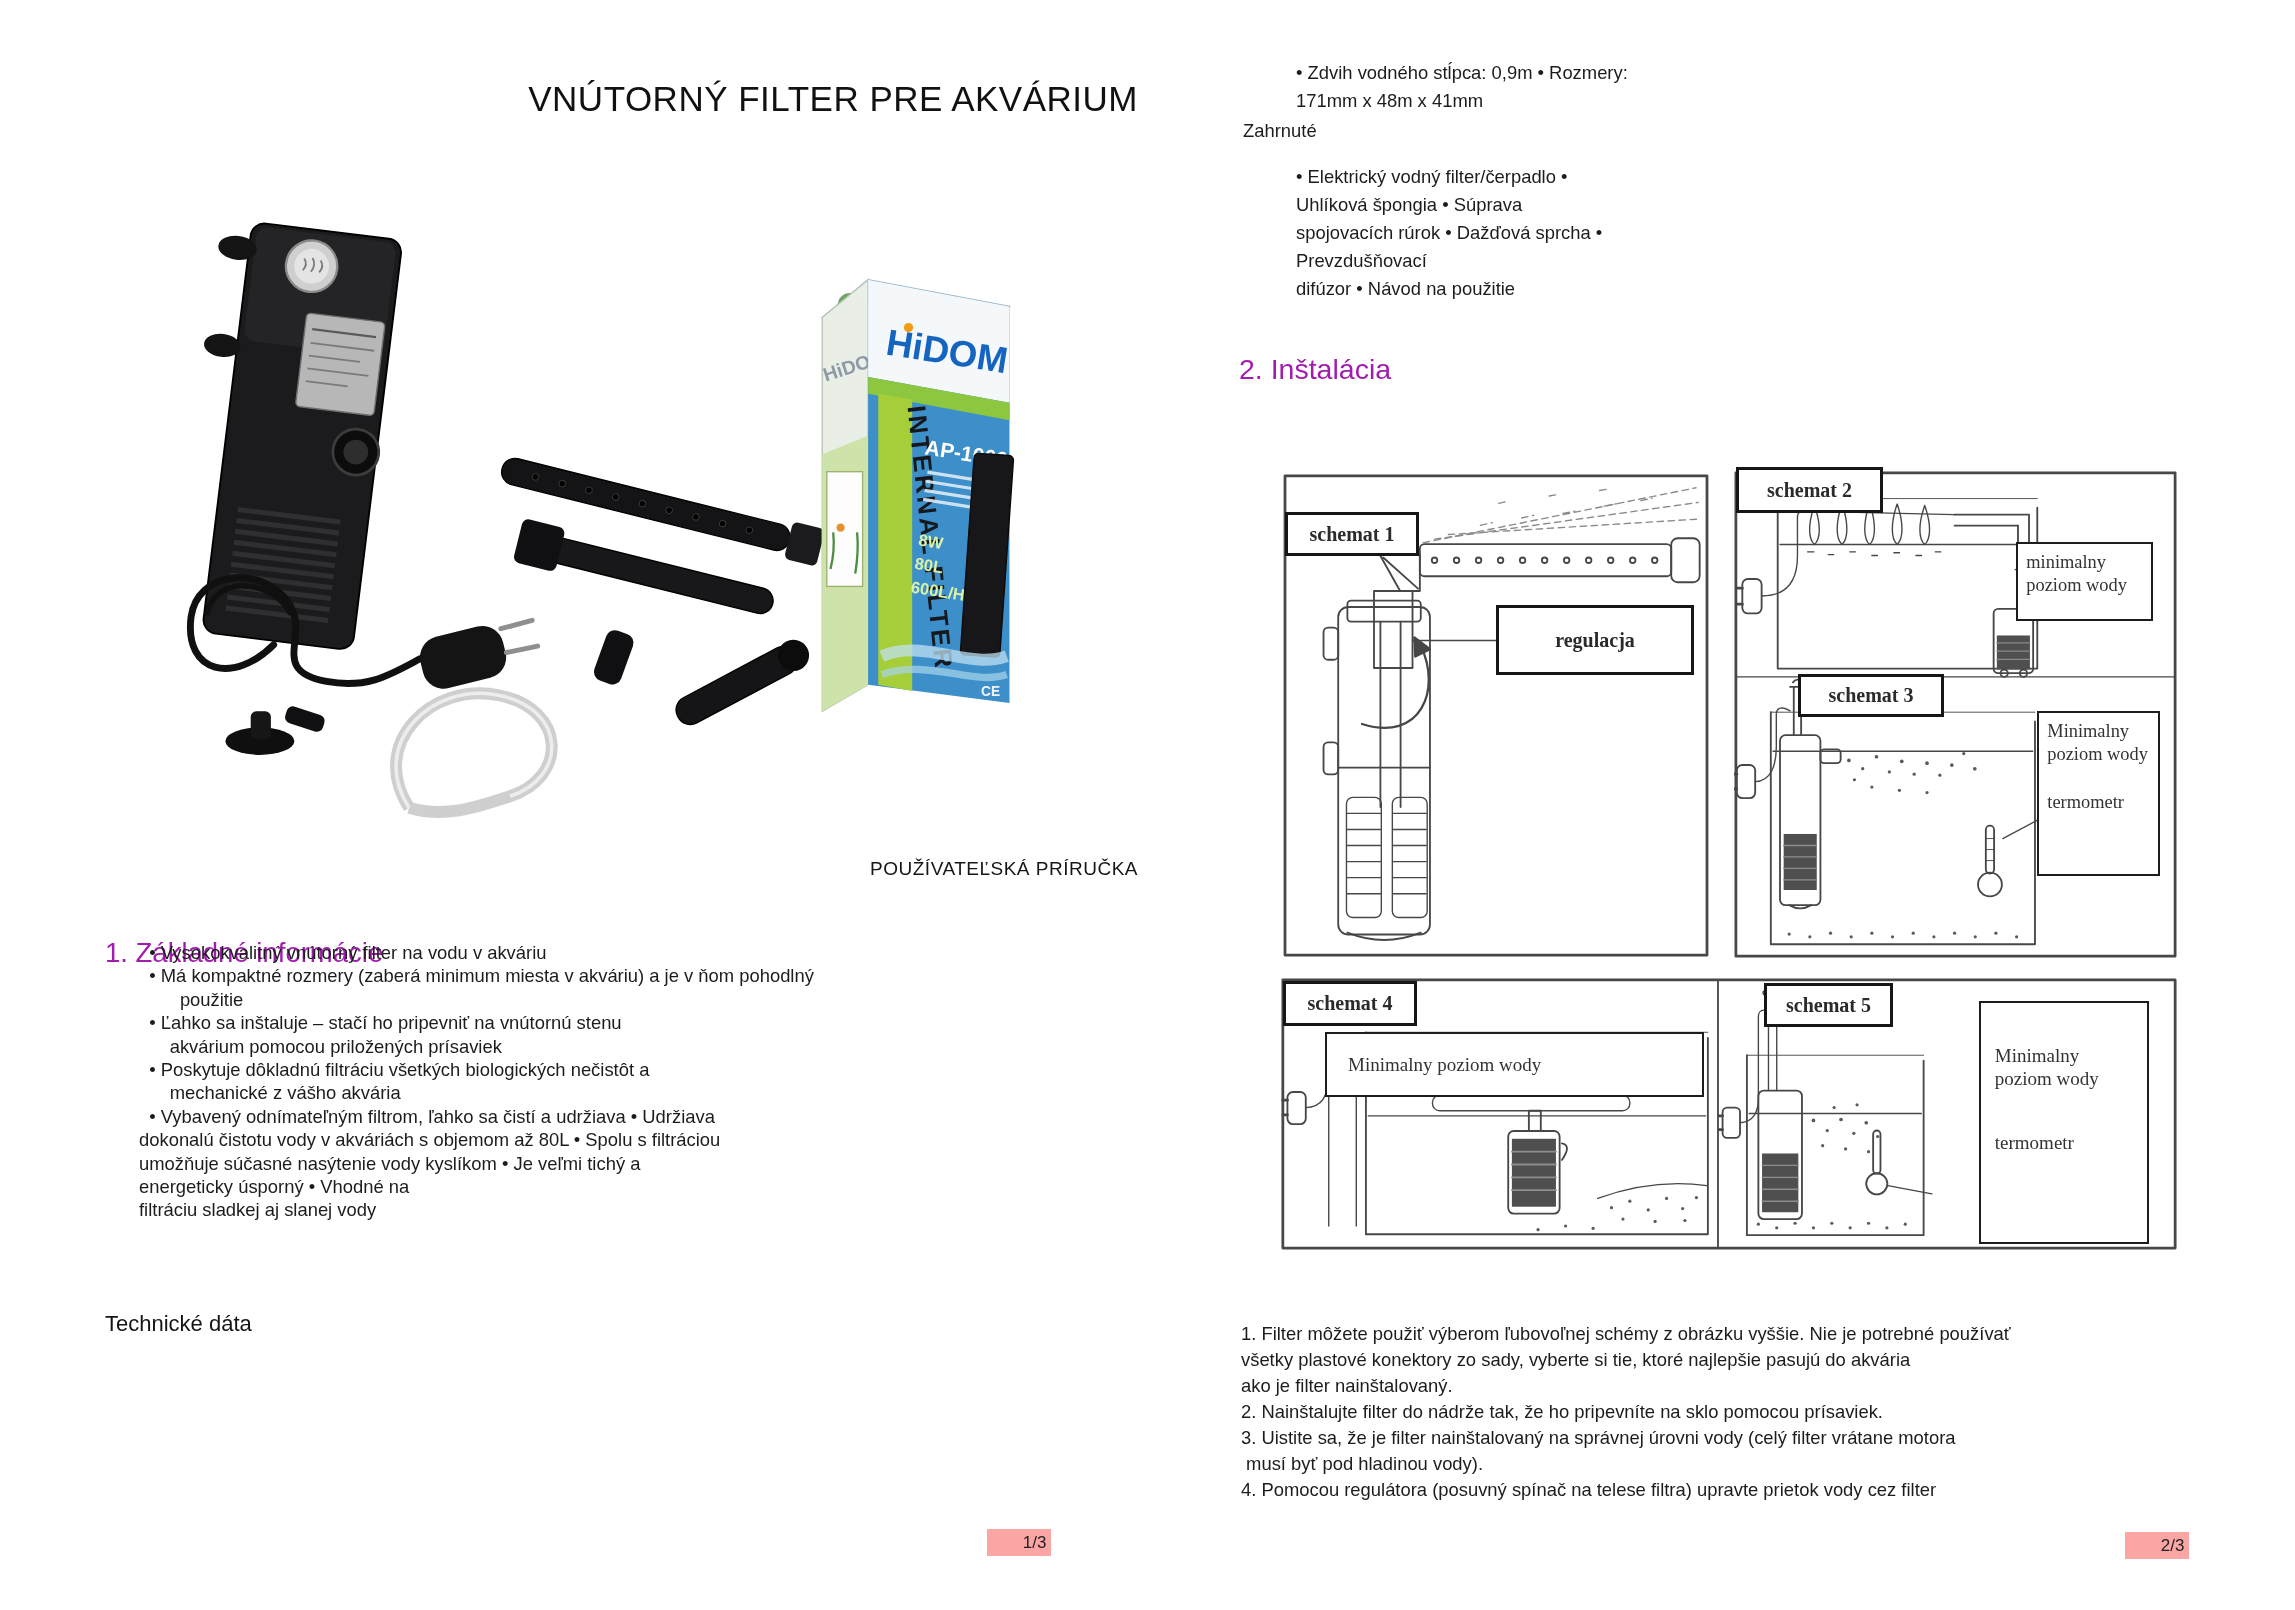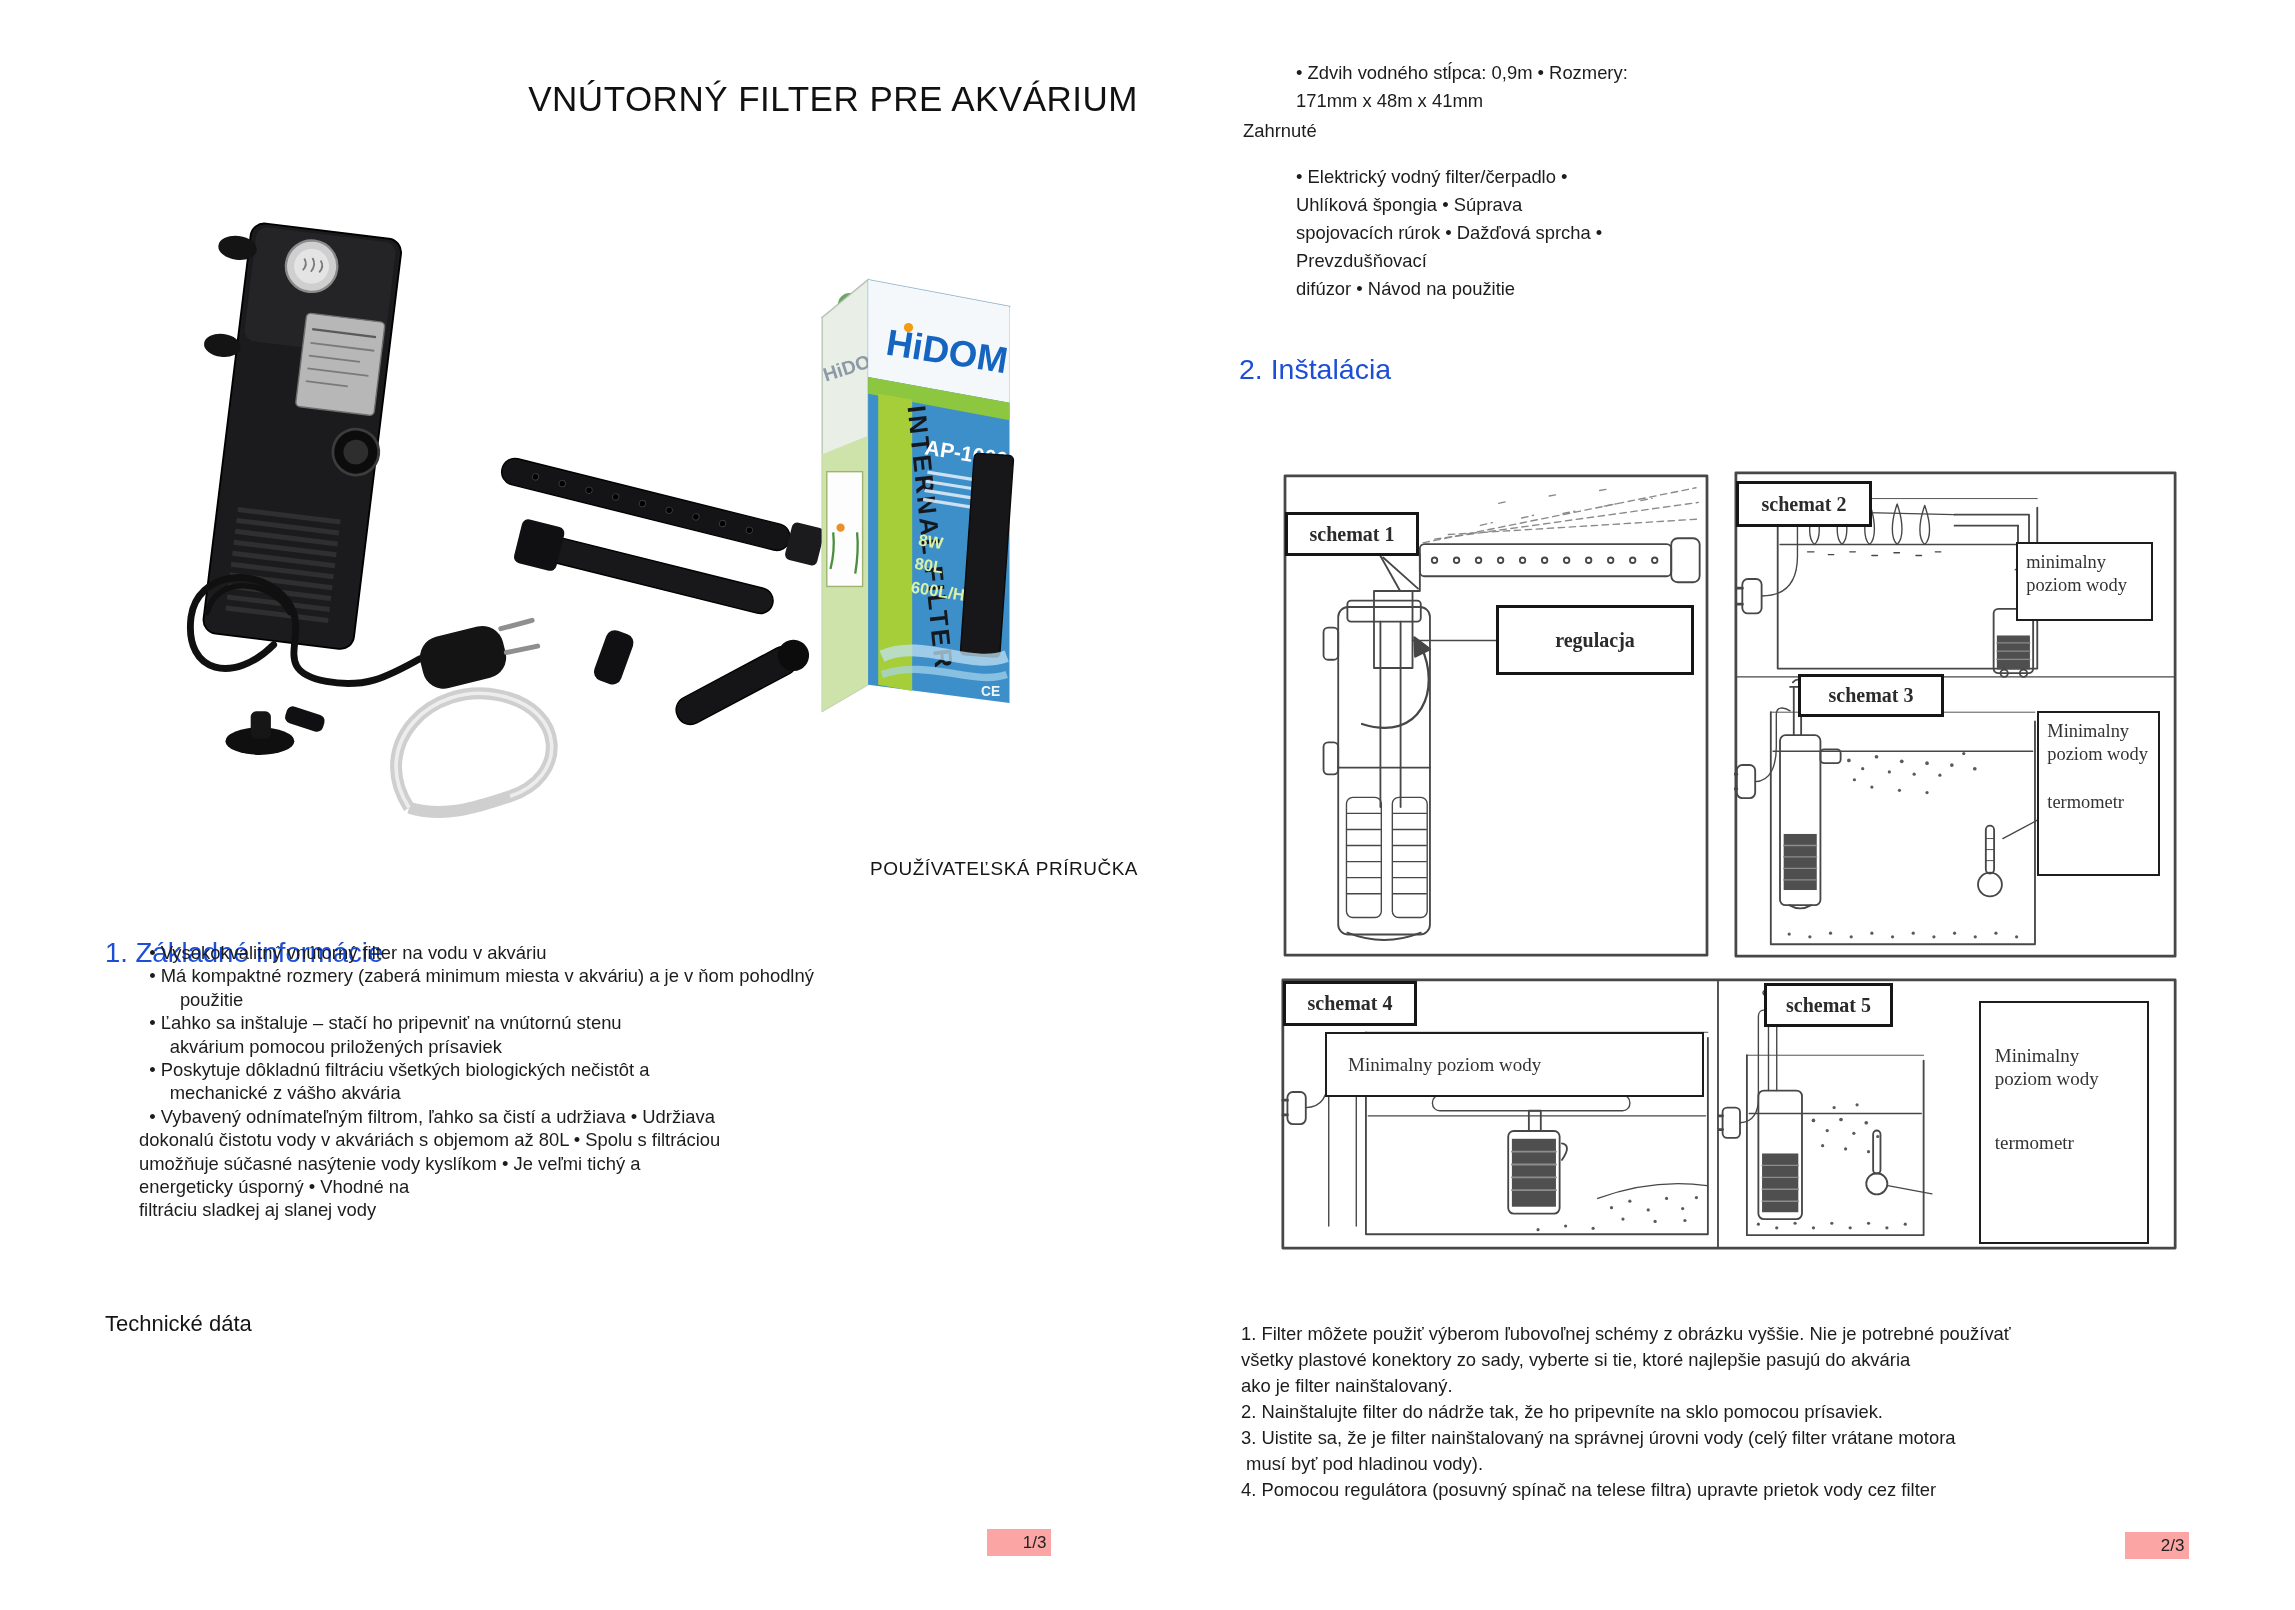--- a/index.html
+++ b/index.html
@@ -4,21 +4,21 @@
 <style>
   html,body{margin:0;padding:0;background:#fff}
   #canvas{position:relative;width:3414px;height:1611px;background:#ffffff;overflow:hidden;
           font-family:"Liberation Sans","DejaVu Sans",sans-serif;color:#1c1c1c}
   .abs{position:absolute}
   .pre{white-space:pre-line}
   .center{text-align:right}
   .title{font-size:35px;letter-spacing:0.5px;color:#111}
   .model{font-size:18.4px;color:#1c1c1c}
   .caption{font-size:19px;color:#161616;letter-spacing:0.5px}
-  .h1{font-size:27.5px;color:#1d4ed8}
+  .h1{font-size:27.5px;color:#a21caf}
   .h48{font-size:22px;color:#141414}
   .b40{font-size:18.4px;line-height:23.4px}
   .b40w{font-size:18.4px;line-height:28px}
   .b40s{font-size:18.4px;line-height:26px}
   .footer{position:absolute;width:64px;height:27px;background:#fca5a5;
           display:flex;align-items:center;justify-content:flex-end;
           padding-right:4.6px;box-sizing:border-box;font-size:17px;color:#222}
   .dlabel{position:absolute;background:#fff;border:3.2px solid #161616;box-sizing:border-box;
           font-family:"Liberation Serif","DejaVu Serif",serif;font-weight:700;color:#2b2b2b;
           display:flex;align-items:center;justify-content:center;font-size:20px}
@@ -356,21 +356,21 @@
       </g>
       <g>
         <rect x="6" y="640" width="40" height="72" rx="12"></rect>
         <line x1="-2" y1="660" x2="6" y2="660" stroke-width="6"></line>
         <line x1="-2" y1="692" x2="6" y2="692" stroke-width="6"></line>
         <path d="M46,676 C80,676 92,640 92,600 L92,530 C92,514 106,512 122,522" stroke-width="3"></path>
       </g>
       <line x1="660" y1="760" x2="585" y2="800" stroke-width="3"></line>
     </g>
   </svg>
-  <div class="dlabel" style="left:1736px;top:481px;width:136px;height:46px">schemat 2</div>
+  <div class="dlabel" style="left:1736px;top:467px;width:147px;height:46px">schemat 2</div>
   <div class="dside" style="left:2016px;top:542px;width:137px;height:79px">minimalny poziom wody</div>
   <div class="dlabel" style="left:1798px;top:674px;width:146px;height:43px">schemat 3</div>
   <div class="dside" style="left:2037px;top:711px;width:123px;height:165px">
     <div>Minimalny poziom wody</div>
     <div style="margin-top:26px">termometr</div>
   </div>
 
   <svg class="abs" style="left:1281px;top:978px" width="896" height="272" viewBox="0 0 1952 592">
     <g fill="none" stroke="#474747" stroke-width="4" stroke-linecap="round" stroke-linejoin="round">
       <rect x="4" y="4" width="1944" height="584" stroke-width="6"></rect>

